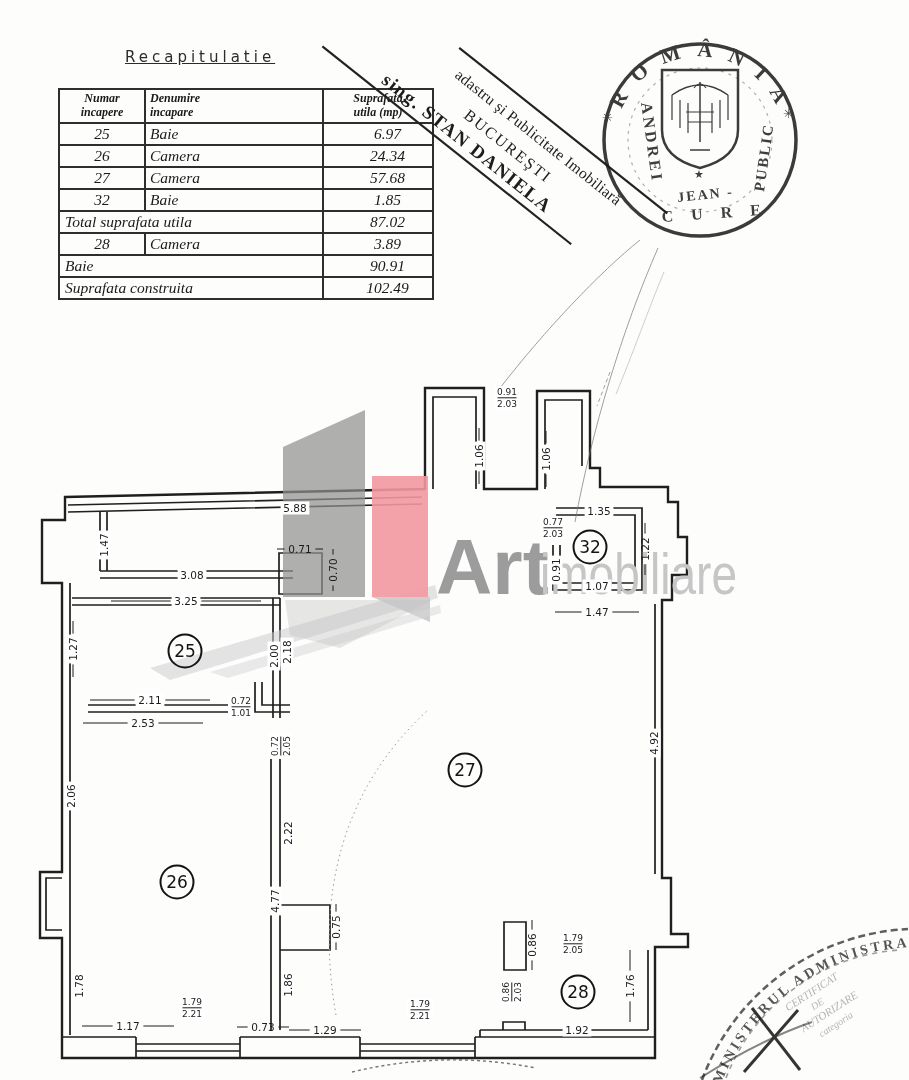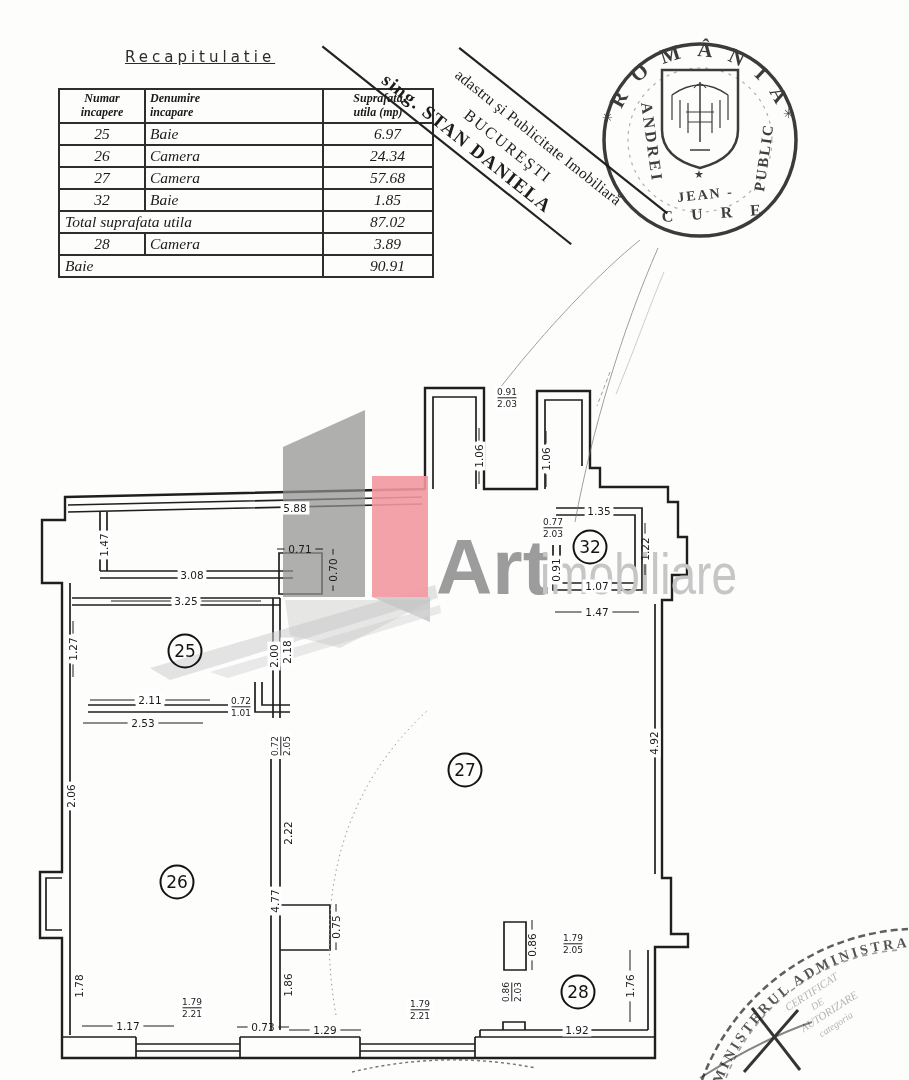--- a/index.html
+++ b/index.html
@@ -73,20 +73,24 @@
         </tr>
         <tr>
           <td class="cnum">28</td>
           <td class="cname">Camera</td>
           <td class="carea">3.89</td>
         </tr>
         <tr>
           <td class="cspan" colspan="2">Baie</td>
           <td class="carea">90.91</td>
         </tr>
+        <tr>
+          <td class="cspan" colspan="2">Suprafata construita</td>
+          <td class="carea">102.49</td>
+        </tr>
       </tbody>
   </table>
 
   <svg class="overlay" width="909" height="1080" viewBox="0 0 909 1080">
 
     <g>
 
       <path class="wall" stroke-width="2.4" d="
         M65,497 L425,489 L425,388 L484,388 L484,489 L537,489 L537,391 L590,391
         L590,468 L600,468 L600,487 L668,487 L668,502 L678,502 L678,537 L687,537

